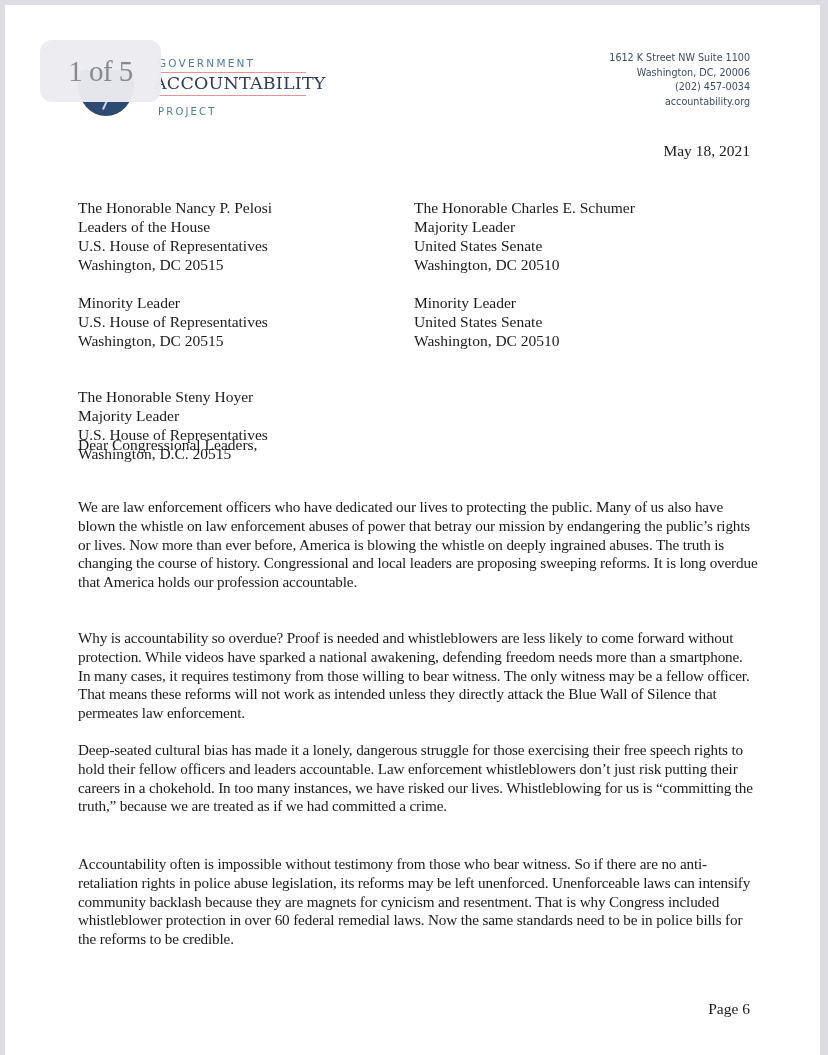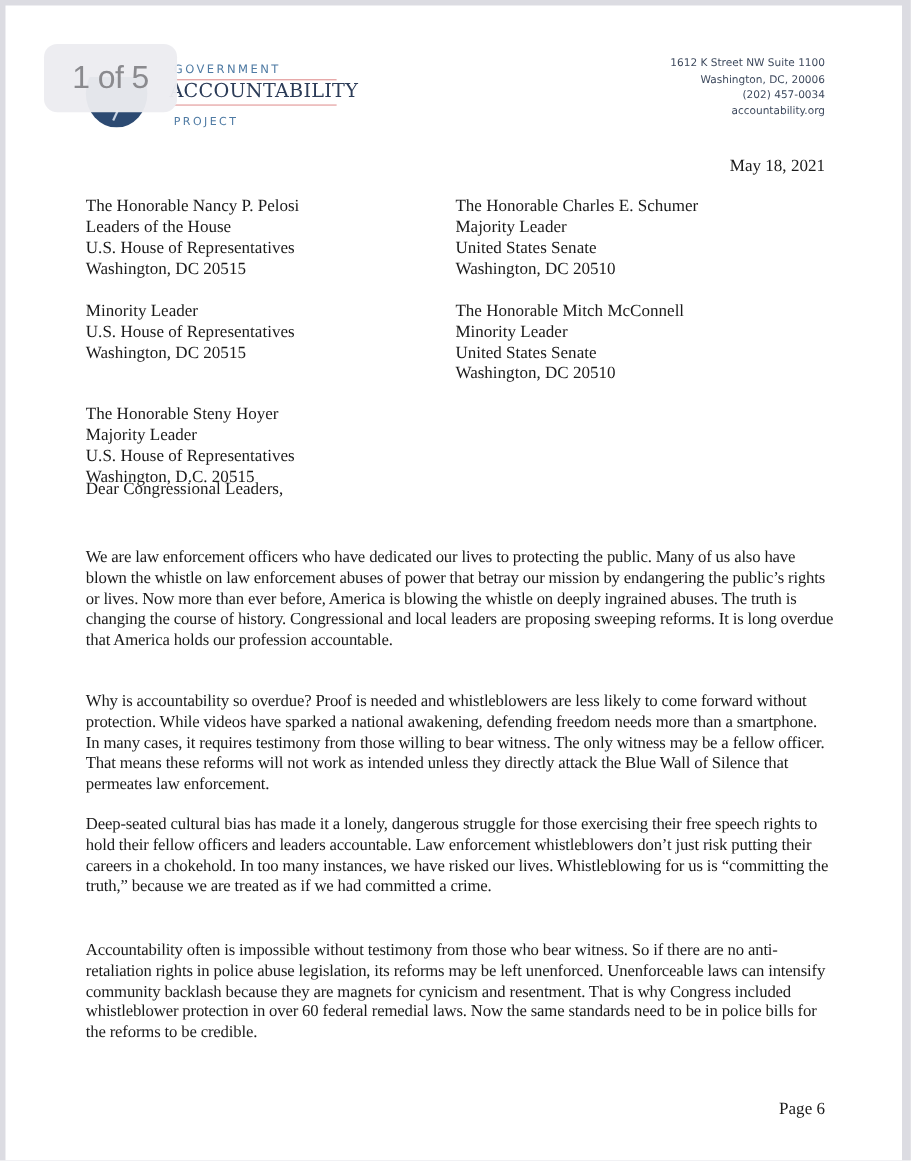--- a/index.html
+++ b/index.html
@@ -11,21 +11,21 @@
   }
   .page {
     position: absolute; left: 5px; top: 5px; width: 815px; height: 1050px;
     background: #ffffff;
   }
   .page-counter {
     position: absolute; left: 40px; top: 40px; width: 121px; height: 62px;
     background: rgba(236,236,240,0.96);
     border-radius: 12px;
     display: flex; align-items: center; justify-content: center;
-    font-family: Liberation Sans, sans-serif; font-size: 29px; color: #8a8a8e;
+    font-family: Liberation Serif, serif; font-size: 29px; color: #8a8a8e;
     letter-spacing: -0.5px;
     z-index: 5;
   }
   .logo-emblem {
     position: absolute; left: 76px; top: 70px; width: 62px; height: 46px;
     overflow: hidden;
   }
   .logo-emblem .circle {
     position: absolute; left: 2px; top: -16px; width: 56px; height: 62px;
     background: #2c4a72; border-radius: 50%;
@@ -58,21 +58,21 @@
   }
   .date {
     position: absolute; right: 78px; top: 142px;
     font-family: "Liberation Serif", serif; font-size: 15.5px; color: #1a1a1a;
   }
   .recipients {
     position: absolute; left: 78px; top: 178px;
     font-family: "Liberation Serif", serif; font-size: 15.5px; color: #1a1a1a;
     line-height: 19px;
   }
-  .recip-block { position: absolute; white-space: nowrap; }
+  .recip-block { position: absolute; white-space: nowrap; margin-top: 20px; }
   .salutation {
     position: absolute; left: 78px; top: 436px;
     font-family: "Liberation Serif", serif; font-size: 15.5px; color: #1a1a1a;
   }
   .body-para {
     position: absolute; left: 78px; width: 680px;
     font-family: "Liberation Serif", serif; font-size: 15.2px; color: #1a1a1a;
     line-height: 18.8px; letter-spacing: -0.15px;
   }
   .page-num {
@@ -122,21 +122,20 @@
     <div>Majority Leader</div>
     <div>United States Senate</div>
     <div>Washington, DC 20510</div>
   </div>
   <div class="recip-block" style="left:0; top:95px;">
     <div>Minority Leader</div>
     <div>U.S. House of Representatives</div>
     <div>Washington, DC 20515</div>
   </div>
   <div class="recip-block" style="left:336px; top:95px;">
-    <div>The Honorable Mitch McConnell</div>
     <div>Minority Leader</div>
     <div>United States Senate</div>
     <div>Washington, DC 20510</div>
   </div>
   <div class="recip-block" style="left:0; top:189px;">
     <div>The Honorable Steny Hoyer</div>
     <div>Majority Leader</div>
     <div>U.S. House of Representatives</div>
     <div>Washington, D.C. 20515</div>
   </div>

